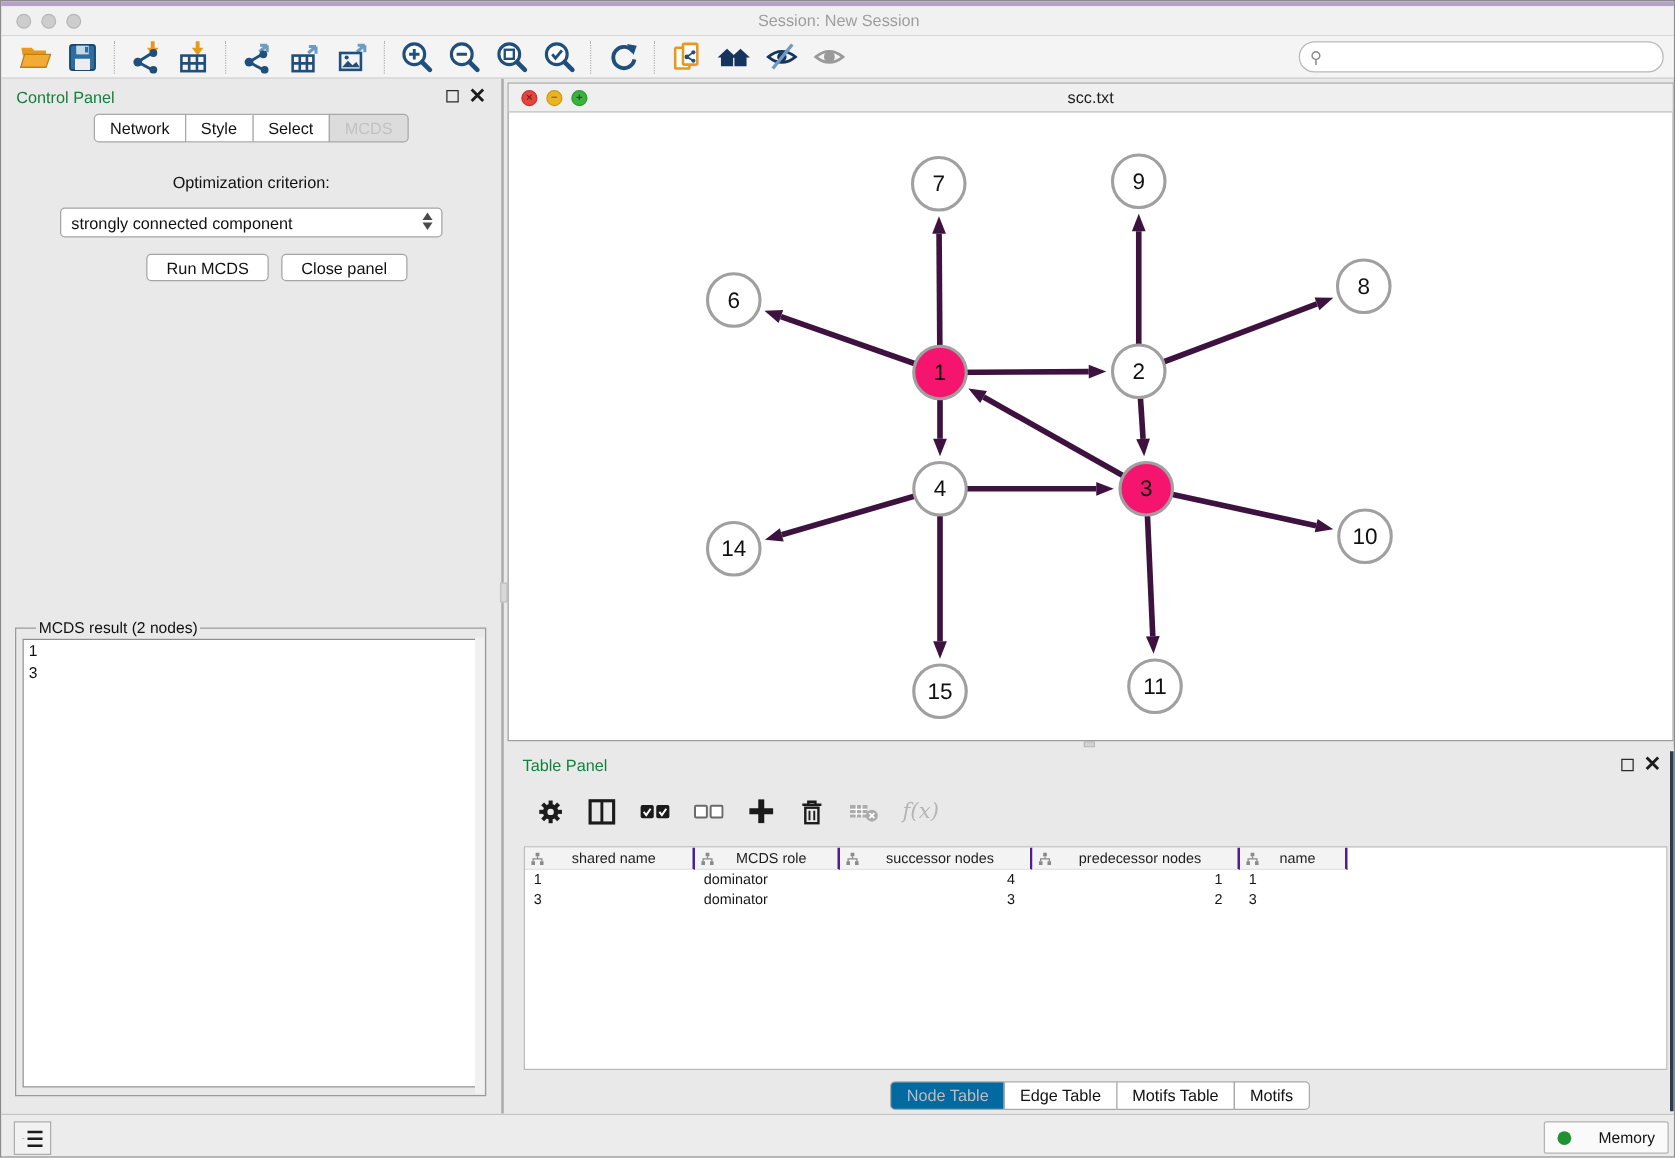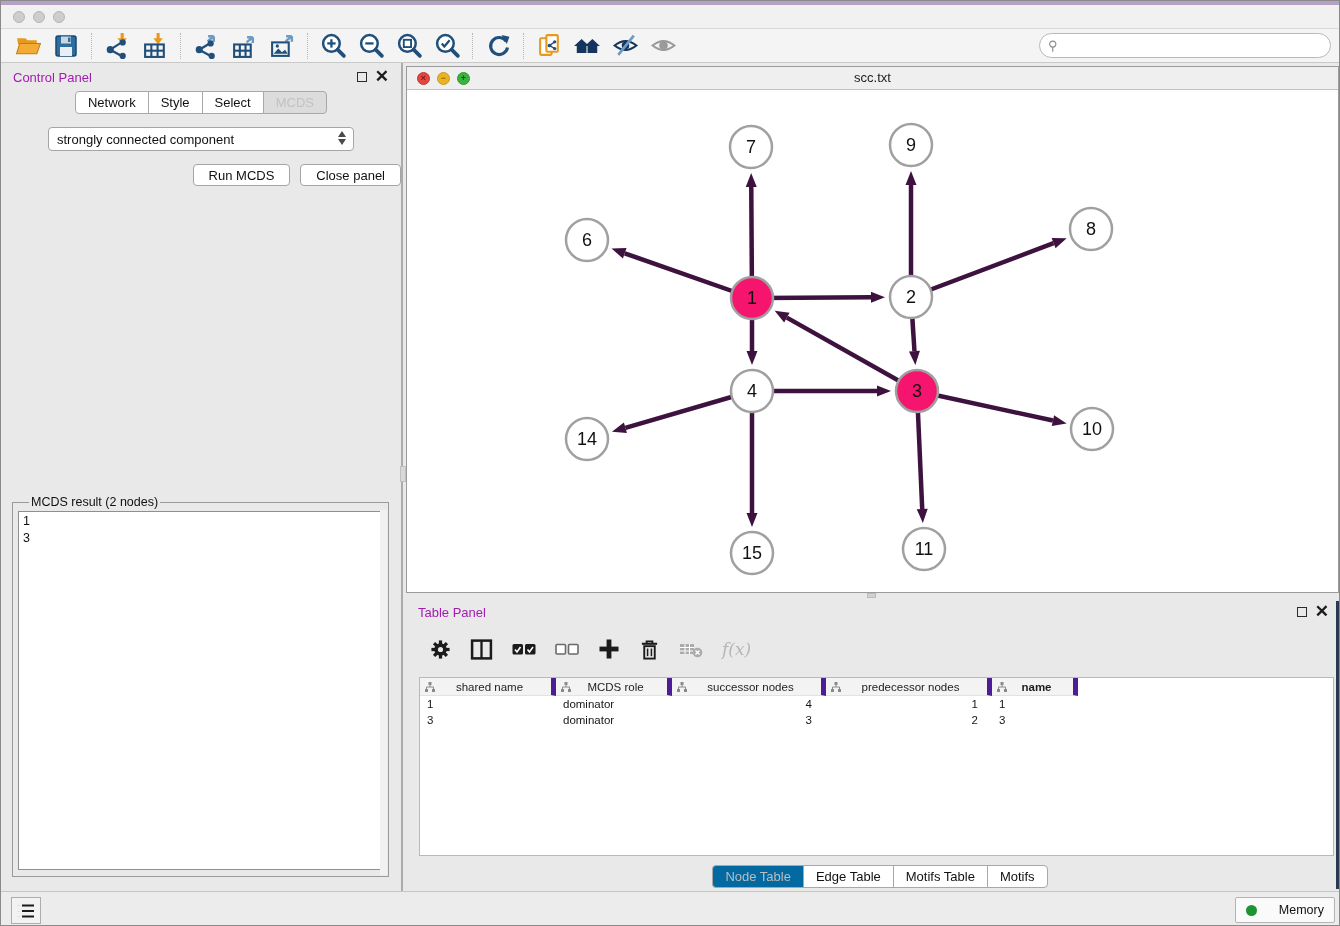--- a/index.html
+++ b/index.html
@@ -17,37 +17,37 @@
   #toolbar { position:absolute; left:0; top:28px; width:1340px; height:34px; background:#F4F4F4; border-bottom:1px solid #C9C9C9; display:flex; align-items:center; padding-left:8px; }
   .tb-btn { width:38px; height:30px; display:flex; align-items:center; justify-content:center; }
   .tb-sep { width:1px; height:26px; border-left:1px dotted #B5B5B5; margin:0 6px; }
   #search-wrap { margin-left:auto; margin-right:10px; position:relative; }
   #search-input { width:292px; height:25px; border:1px solid #B9B9B9; border-radius:13px; background:#fff; padding-left:28px; font-size:13px; color:#333; outline:none; }
   #search-icon { position:absolute; left:9px; top:5px; color:#8a8a8a; font-size:13px; }
 
   
   #control-panel { position:absolute; left:0; top:62px; width:402px; height:828px; background:#E9E9E9; border-right:2px solid #ABABAB; }
   .panel-header { height:28px; display:flex; align-items:center; padding:0 12px; }
-  .panel-header .ph-title { font-size:13px; color:#a21caf; }
+  .panel-header .ph-title { font-size:13px; color:#15803d; }
   .panel-header .ph-icons { margin-left:auto; display:flex; align-items:center; gap:8px; }
   .float-box { width:10px; height:10px; border:1.6px solid #2b2b2b; display:inline-block; }
   .close-x { font-size:17px; font-weight:bold; color:#1b1b1b; line-height:10px; }
   .tabs-row { display:flex; justify-content:center; }
   .tab { border:1px solid #A8A8A8; background:#fff; color:#111; font-size:13px; padding:3px 12px; margin-left:-1px; cursor:default; }
   .tab:first-child { border-radius:4px 0 0 4px; margin-left:0; }
   .tab:last-child { border-radius:0 4px 4px 0; }
   .tab.disabled-active { background:#DCDCDC; color:#C2C2C2; }
   .tab.selected-gray { background:#0369a1; color:#BDBDBD;margin-left:13px; }
   #opt-label { margin-top:24px; text-align:center; font-size:13px; color:#111; }
   #criterion-select { margin:13px auto 0; width:306px; height:24px; background:#fff; border:1px solid #A5A5A5; border-radius:4px; display:flex; align-items:center; padding:0 8px; font-size:13px; color:#111; position:relative; }
   #criterion-select .stepper { position:absolute; right:7px; top:3px; display:flex; flex-direction:column; gap:2px; }
   #criterion-select .stepper i { width:0; height:0; border-left:4.5px solid transparent; border-right:4.5px solid transparent; display:block; }
   #criterion-select .stepper .up { border-bottom:6px solid #4a4a4a; }
   #criterion-select .stepper .dn { border-top:6px solid #4a4a4a; }
-  #cp-buttons { margin-top:13px; display:flex; justify-content:flex-end; gap:10px;padding-left:41px; }
+  #cp-buttons { margin-top:13px; display:flex; justify-content:center; gap:10px;padding-left:41px; }
   .cp-btn { background:#fff; border:1px solid #A5A5A5; border-radius:4px; font-size:13px; color:#111; padding:2px 15px; height:22px; font-family:"Liberation Sans",sans-serif; }
   #result-fieldset { position:absolute; left:11px; right:12px; top:432px; bottom:14px; border:1px solid #9a9a9a; }
   #result-fieldset legend { font-size:12.5px; color:#111; padding:0 2px; margin-left:16px; }
   #result-text { position:absolute; left:5px; right:6px; top:2px; bottom:6px; background:#fff; border:1px solid #8f8f8f; font-size:12.5px; color:#111; line-height:17px; padding:1px 4px; white-space:pre; overflow:hidden; }
   #result-scroll { position:absolute; right:1px; top:1px; bottom:1px; width:7px; background:#F1F1F1; }
 
   
   #network-window { position:absolute; left:405px; top:65px; width:933px; height:527px; background:#fff; border:1px solid #9B9B9B; }
   #net-titlebar { height:23px; background:#EFEFEF; border-bottom:1px solid #C2C2C2; position:relative; }
   #net-titlebar .traffic { position:absolute; left:10px; top:5px; display:flex; gap:7px; }
@@ -63,21 +63,21 @@
   #h-splitter .handle { position:absolute; left:461px; top:0; width:9px; height:5px; background:#D2D2D2; border:1px solid #BBB; }
   #v-handle { position:absolute; left:399px; top:465px; width:6px; height:16px; background:#D8D8D8; border:1px solid #C0C0C0; }
 
   
   #table-panel { position:absolute; left:405px; top:597px; width:935px; height:293px; background:#E9E9E9; }
   #tp-toolbar { margin:8px 0 0 24px; display:flex; align-items:center; gap:19px; height:30px; }
   .tp-icon { display:flex; align-items:center; justify-content:center; }
   #fx-label { font-family:"DejaVu Serif", serif; font-style:italic; font-size:17px; color:#B5B5B5; }
   #node-table { position:absolute; left:13px; right:7px; top:79px; bottom:35px; background:#fff; border:1px solid #B9B9B9; overflow:hidden; }
   #table-head { display:flex; height:18px; }
-  .th { background:#F3F3F3; border-right:5px solid #4c1d95; border-bottom:1px solid #E2E2E2; display:flex; align-items:center; font-size:11.5px; color:#1d1d1d; position:relative; }
+  .th { background:#F3F3F3; border-right:2px solid #4c1d95; border-bottom:1px solid #E2E2E2; display:flex; align-items:center; font-size:11.5px; color:#1d1d1d; position:relative; }
   .th .h-icon { margin:0 3px 0 5px; flex:0 0 auto; }
   .th .h-label { flex:1; text-align:center; padding-right:10px; }
   .tr { display:flex; height:16px; }
   .td { font-size:11.5px; color:#161616; line-height:16px; overflow:hidden; white-space:nowrap; }
   .td.al { text-align:left; padding-left:7px; }
   .td.ar { text-align:right; padding-right:14px; }
   #table-tabs { position:absolute; left:0; right:0; bottom:3px; display:flex; justify-content:center; }
 
   
   #statusbar { position:absolute; left:0; top:890px; width:1340px; height:36px; background:#ECECEC; border-top:1px solid #C6C6C6; }
@@ -89,20 +89,21 @@
 </head>
 <body>
 
 <div id="top-strip"></div>
 <div id="titlebar">
   <div class="dots">
     <span class="dot"></span>
     <span class="dot"></span>
     <span class="dot"></span>
   </div>
+  <div class="title">Session: New Session</div>
 </div>
 
 <div id="toolbar">
   <div class="tb-btn">
     <svg width="27" height="27" viewBox="0 0 26 26">
       <path d="M2 6 h8 l2 2 h9 v4 H3 z" fill="#E8991C"></path>
       <path d="M4.5 11 h20 l-3.5 10 H1.5 z" fill="#F2AC35" stroke="#C07F12" stroke-width="1"></path>
     </svg>
   </div>
   <div class="tb-btn">
@@ -244,20 +245,21 @@
       <span class="float-box"></span>
       <span class="close-x">✕</span>
     </span>
   </div>
   <div class="tabs-row" id="control-tabs">
       <span class="tab">Network</span>
       <span class="tab">Style</span>
       <span class="tab">Select</span>
       <span class="tab disabled-active">MCDS</span>
     </div>
+  <div id="opt-label">Optimization criterion:</div>
   <div id="criterion-select">
     <span>strongly connected component</span>
     <span class="stepper">
         <i class="up"></i>
         <i class="dn"></i>
       </span>
   </div>
   <div id="cp-buttons">
     <button class="cp-btn">Run MCDS</button>
     <button class="cp-btn">Close panel</button>
@@ -447,21 +449,21 @@
           <svg class="h-icon" width="10" height="10" viewBox="0 0 10 10">
             <g fill="#8A8A8A">
               <rect x="3.5" y="0" width="3" height="3"></rect>
               <rect x="0" y="7" width="3" height="3"></rect>
               <rect x="7" y="7" width="3" height="3"></rect>
             </g>
             <path d="M5 3 v2 M1.5 7 v-2 h7 v2" stroke="#8A8A8A" stroke-width="1" fill="none"></path>
           </svg>
           <span class="h-label">predecessor nodes</span>
         </div>
-        <div class="th" style="width: 86px; font-weight: bold;">
+        <div class="th" style="width: 86px;">
           <svg class="h-icon" width="10" height="10" viewBox="0 0 10 10">
             <g fill="#8A8A8A">
               <rect x="3.5" y="0" width="3" height="3"></rect>
               <rect x="0" y="7" width="3" height="3"></rect>
               <rect x="7" y="7" width="3" height="3"></rect>
             </g>
             <path d="M5 3 v2 M1.5 7 v-2 h7 v2" stroke="#8A8A8A" stroke-width="1" fill="none"></path>
           </svg>
           <span class="h-label">name</span>
         </div>

